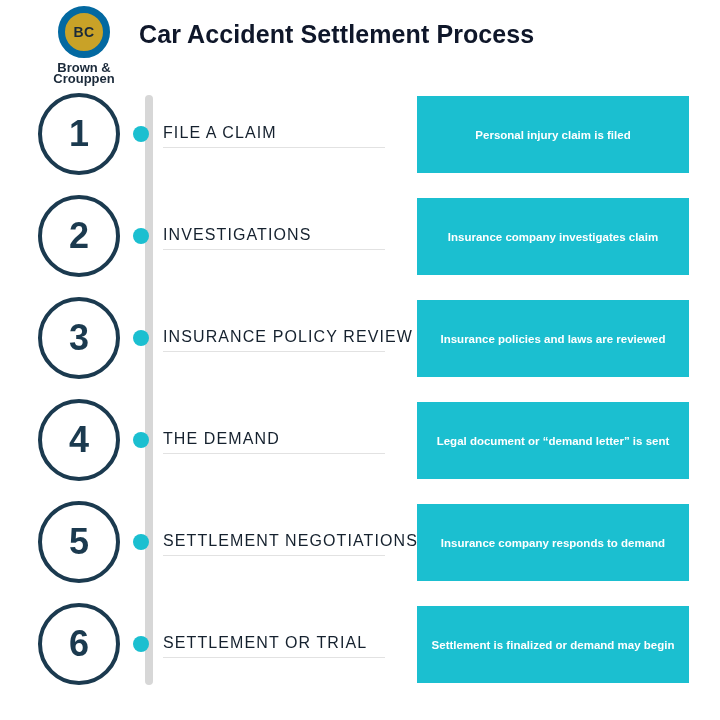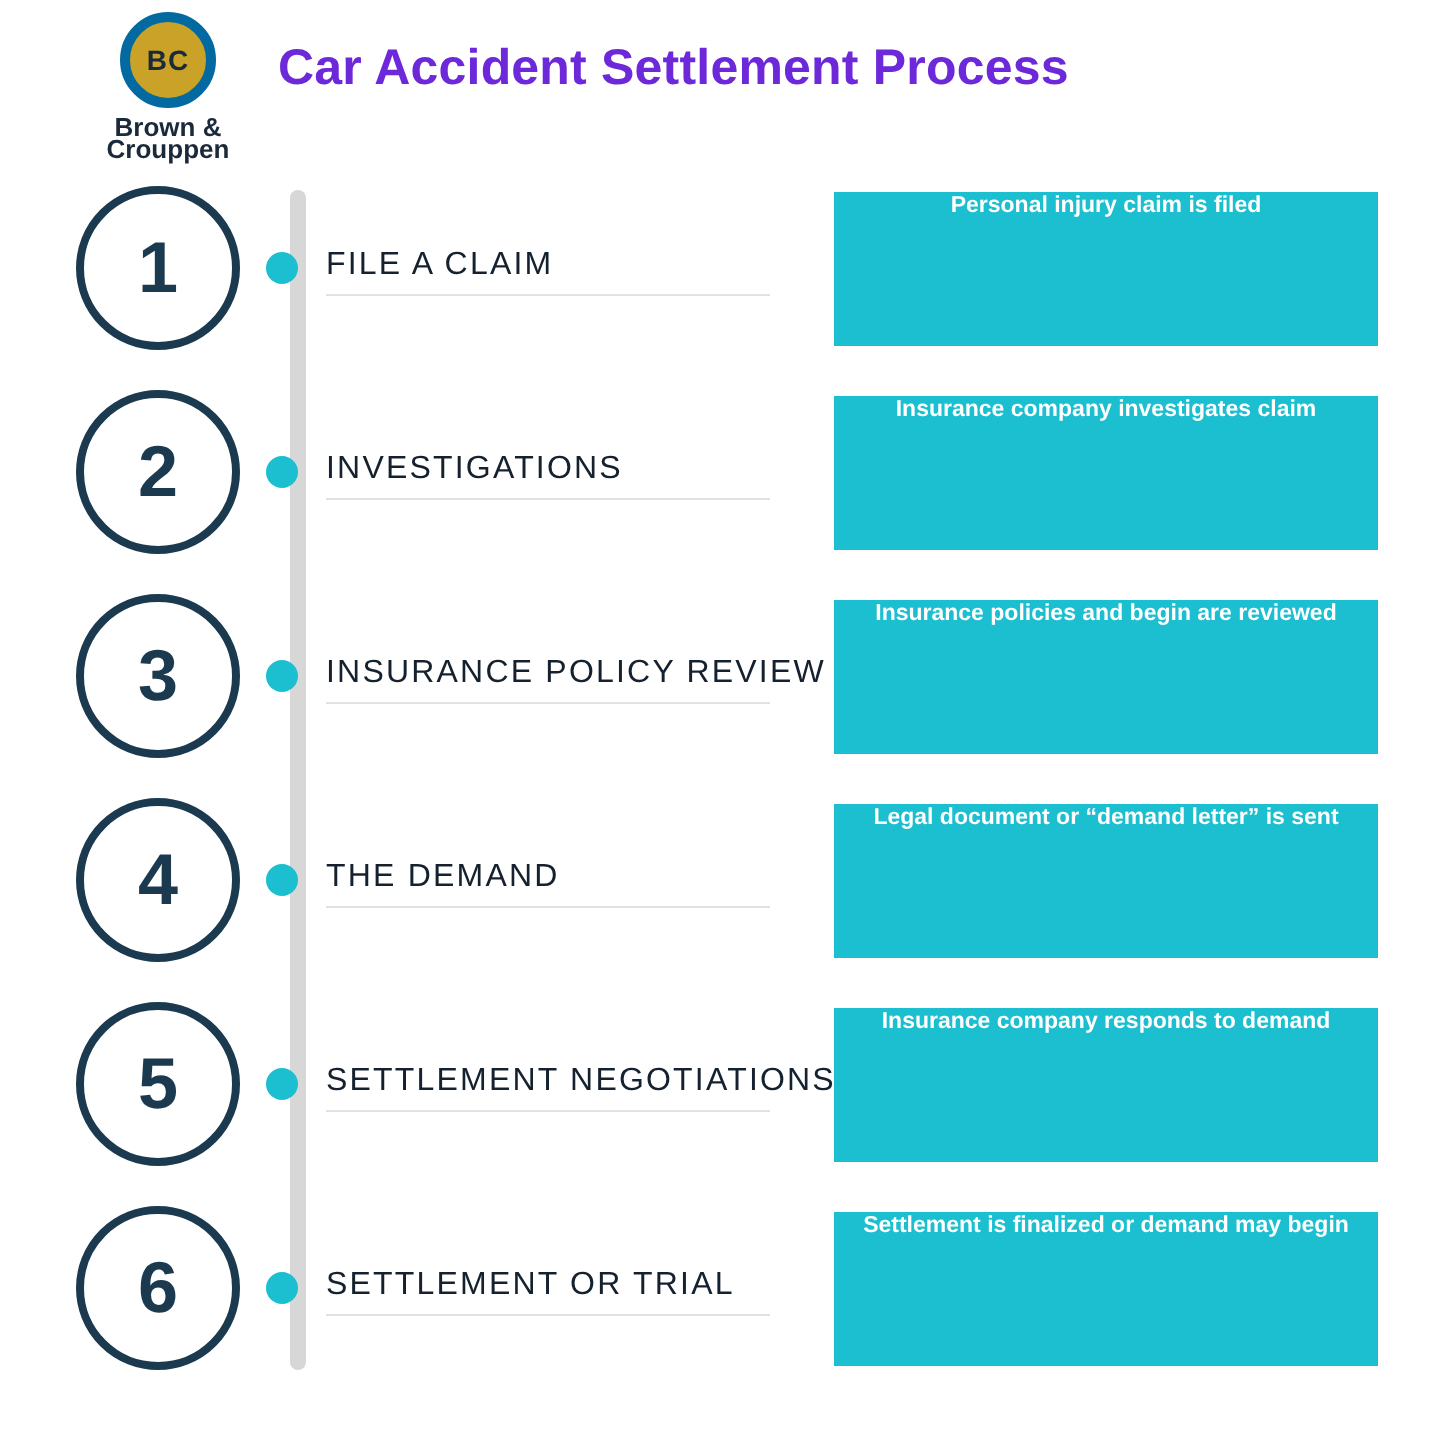--- a/index.html
+++ b/index.html
@@ -38,42 +38,42 @@
   }
   .logo-badge {
     width: 38px;
     height: 38px;
     border-radius: 50%;
     background: #c9a227;
     margin: 0 auto;
     display: flex;
     align-items: center;
     justify-content: center;
-    border: 5px solid #0369a1;
+    border: 7px solid #0369a1;
   }
   .logo-badge span {
     color: #1b2a3a;
     font-size: 14px;
     font-weight: bold;
     letter-spacing: 0.5px;
   }
   .logo-text {
     margin-top: 4px;
     font-size: 13px;
     font-weight: bold;
     color: #1b2a3a;
     line-height: 11px;
   }
   .title {
     position: absolute;
     left: 139px;
     top: 20px;
     font-size: 25px;
     font-weight: bold;
-    color: #6d28d9;
+    color: #0f172a;
     letter-spacing: 0.1px;
   }
 
   
   .timeline-line {
     position: absolute;
     left: 145px;
     top: 95px;
     width: 8px;
     height: 590px;
@@ -142,20 +142,21 @@
     background: #e2e2e2;
   }
   .callout {
     position: absolute;
     left: 417px;
     top: 3px;
     width: 272px;
     height: 77px;
     background: #1bbfd0;
     display: flex;
+    align-items: center;
     justify-content: center;
     box-sizing: border-box;
     padding: 0 12px;
   }
   .callout span {
     color: #ffffff;
     font-size: 11.5px;
     font-weight: bold;
     text-align: center;
     line-height: 14px;
@@ -208,21 +209,21 @@
     </div>
 
     <div class="step" style="top:297px;">
       <div class="circle">
         <span>3</span>
       </div>
       <div class="dot"></div>
       <div class="step-label">INSURANCE POLICY REVIEW</div>
       <div class="step-rule"></div>
       <div class="callout">
-        <span>Insurance policies and begin are reviewed</span>
+        <span>Insurance policies and laws are reviewed</span>
       </div>
     </div>
 
     <div class="step" style="top:399px;">
       <div class="circle">
         <span>4</span>
       </div>
       <div class="dot"></div>
       <div class="step-label">THE DEMAND</div>
       <div class="step-rule"></div>

